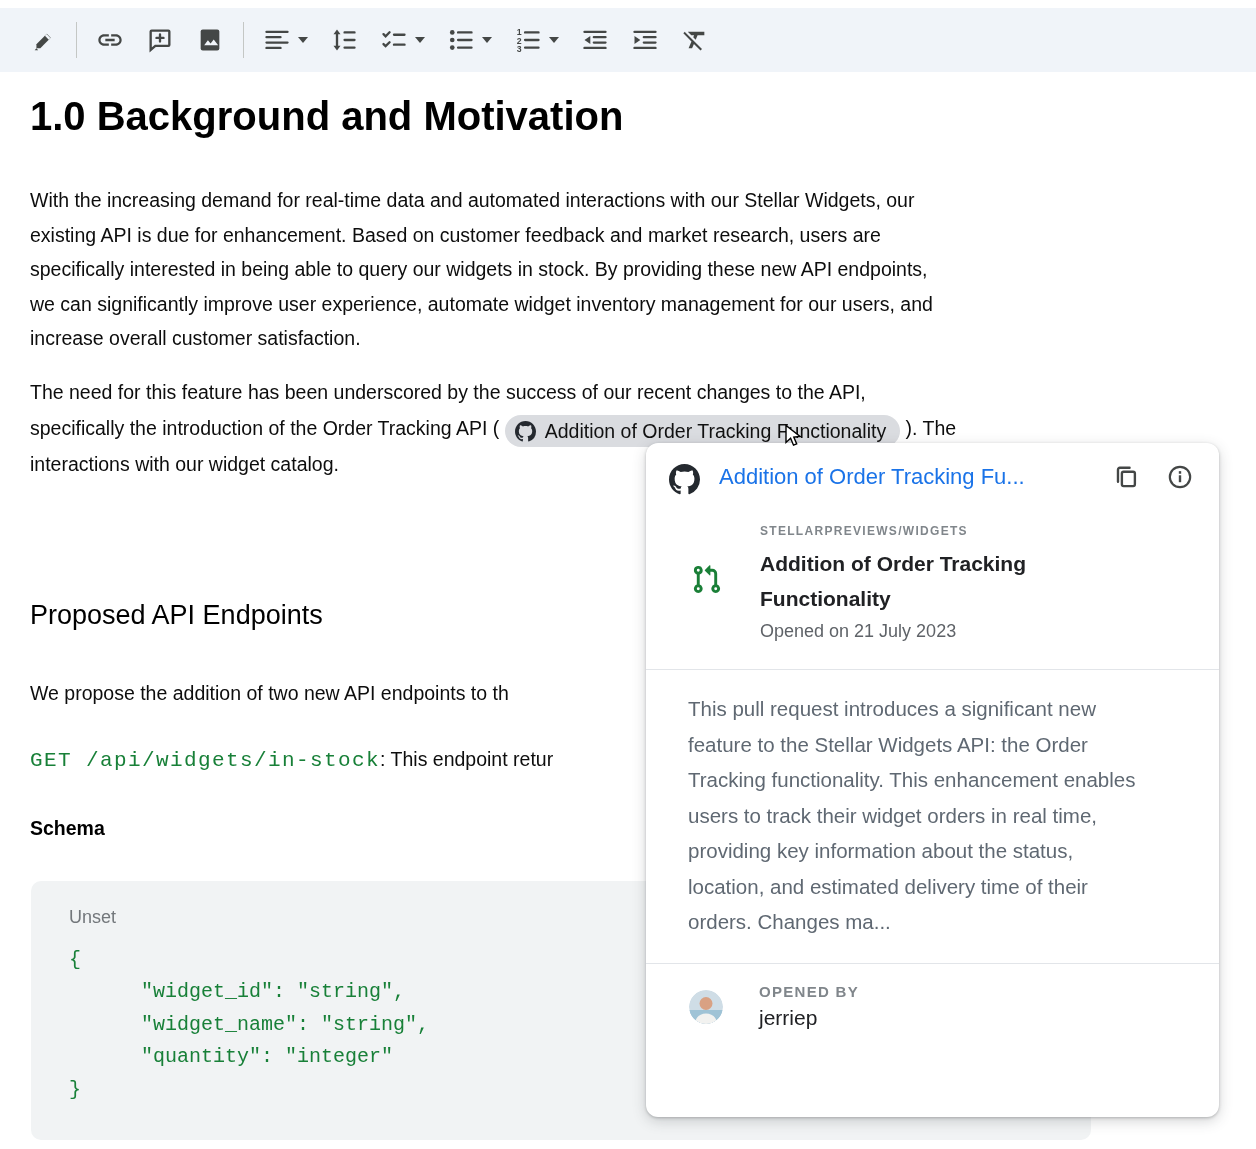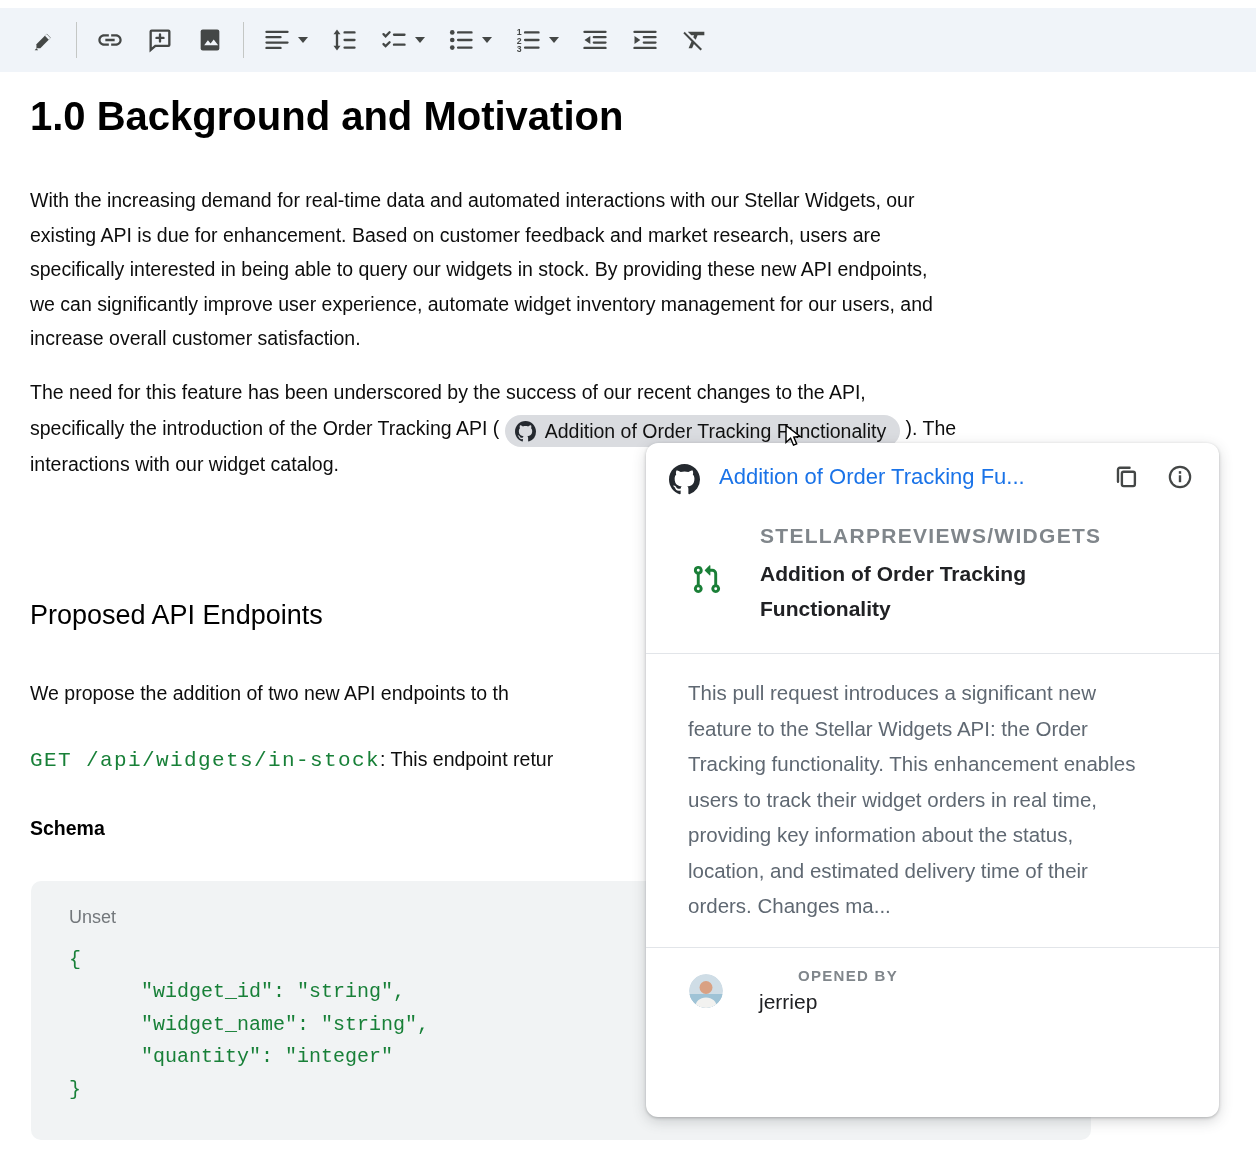--- a/index.html
+++ b/index.html
@@ -41,30 +41,30 @@
 
   
   .card { position:absolute; top:443px; left:646px; width:573px; height:674px; background:#fff; border-radius:12px; box-shadow:0 1px 3px rgba(60,64,67,.30), 0 4px 14px rgba(60,64,67,.22); z-index:10; overflow:hidden; }
   .card-header { display:flex; align-items:flex-start; padding:21px 26px 14px 23px; }
   .card-link { flex:1; margin-left:19px; font-size:22px; color:#1a73e8; white-space:nowrap; overflow:hidden; cursor:pointer; }
   .card-hicon { cursor:pointer; display:flex; align-items:center; }
   .card-hicon + .card-hicon { margin-left:28px; }
   .pr-section { display:flex; padding:15px 24px 0 45px; }
   .pr-ic { margin-top:40px; flex:0 0 auto; }
   .pr-col { margin-left:38px; }
-  .repo-label { font-size:21px; font-weight:700; letter-spacing:1.3px; color:#80868b; }
+  .repo-label { font-size:12px; font-weight:700; letter-spacing:1.3px; color:#80868b; }
   .pr-title { margin-top:8px; font-size:21px; font-weight:700; color:#202124; line-height:35px; width:320px; }
   .pr-date { margin-top:5px; font-size:18px; color:#5f6368; }
   .card-divider { border-top:1px solid #e2e5e9; margin-top:27px; }
   .card-divider2 { border-top:1px solid #e2e5e9; margin-top:23px; }
   .card-desc { padding:21px 40px 0 42px; font-size:20.5px; line-height:35.5px; color:#5f6872; width:100%; max-width:532px; }
   .card-footer { display:flex; padding:19px 24px 0 43px; }
   .avatar { width:34px; height:34px; border-radius:50%; overflow:hidden; margin-top:7px; flex:0 0 auto; }
   .foot-col { margin-left:36px; }
-  .openedby { font-size:15px; font-weight:700; letter-spacing:1.3px; color:#80868b;margin-left:39px; }
+  .openedby { font-size:15px; font-weight:700; letter-spacing:1.3px; color:#80868b; }
   .author { margin-top:6px; font-size:21px; color:#202124; }
 
   .cursor { position:absolute; top:424px; left:784px; z-index:20; }
 </style>
 </head>
 <body>
 
 <div class="stage">
 
   <div class="toolbar">
@@ -225,20 +225,21 @@
       </div>
     </div>
 
     <div class="pr-section">
       <svg class="pr-ic" width="31" height="31" viewBox="0 0 16 16">
           <path fill="#1a7f37" d="M1.5 3.25a2.25 2.25 0 113 2.122v5.256a2.251 2.251 0 11-1.5 0V5.372A2.25 2.25 0 011.5 3.25zm5.677-.177L9.573.677A.25.25 0 0110 .854V2.5h1A2.5 2.5 0 0113.5 5v5.628a2.251 2.251 0 11-1.5 0V5a1 1 0 00-1-1h-1v1.646a.25.25 0 01-.427.177L7.177 3.427a.25.25 0 010-.354zM3.75 2.5a.75.75 0 100 1.5.75.75 0 000-1.5zm0 9.5a.75.75 0 100 1.5.75.75 0 000-1.5zm8.25.75a.75.75 0 101.5 0 .75.75 0 00-1.5 0z"></path>
         </svg>
       <div class="pr-col">
         <div class="repo-label">STELLARPREVIEWS/WIDGETS</div>
         <div class="pr-title">Addition of Order Tracking Functionality</div>
+        <div class="pr-date">Opened on 21 July 2023</div>
       </div>
     </div>
 
     <div class="card-divider"></div>
 
     <div class="card-desc">This pull request introduces a significant new feature to the Stellar Widgets API: the Order Tracking functionality. This enhancement enables users to track their widget orders in real time, providing key information about the status, location, and estimated delivery time of their orders. Changes ma...</div>
 
     <div class="card-divider2"></div>
 
     <div class="card-footer">

